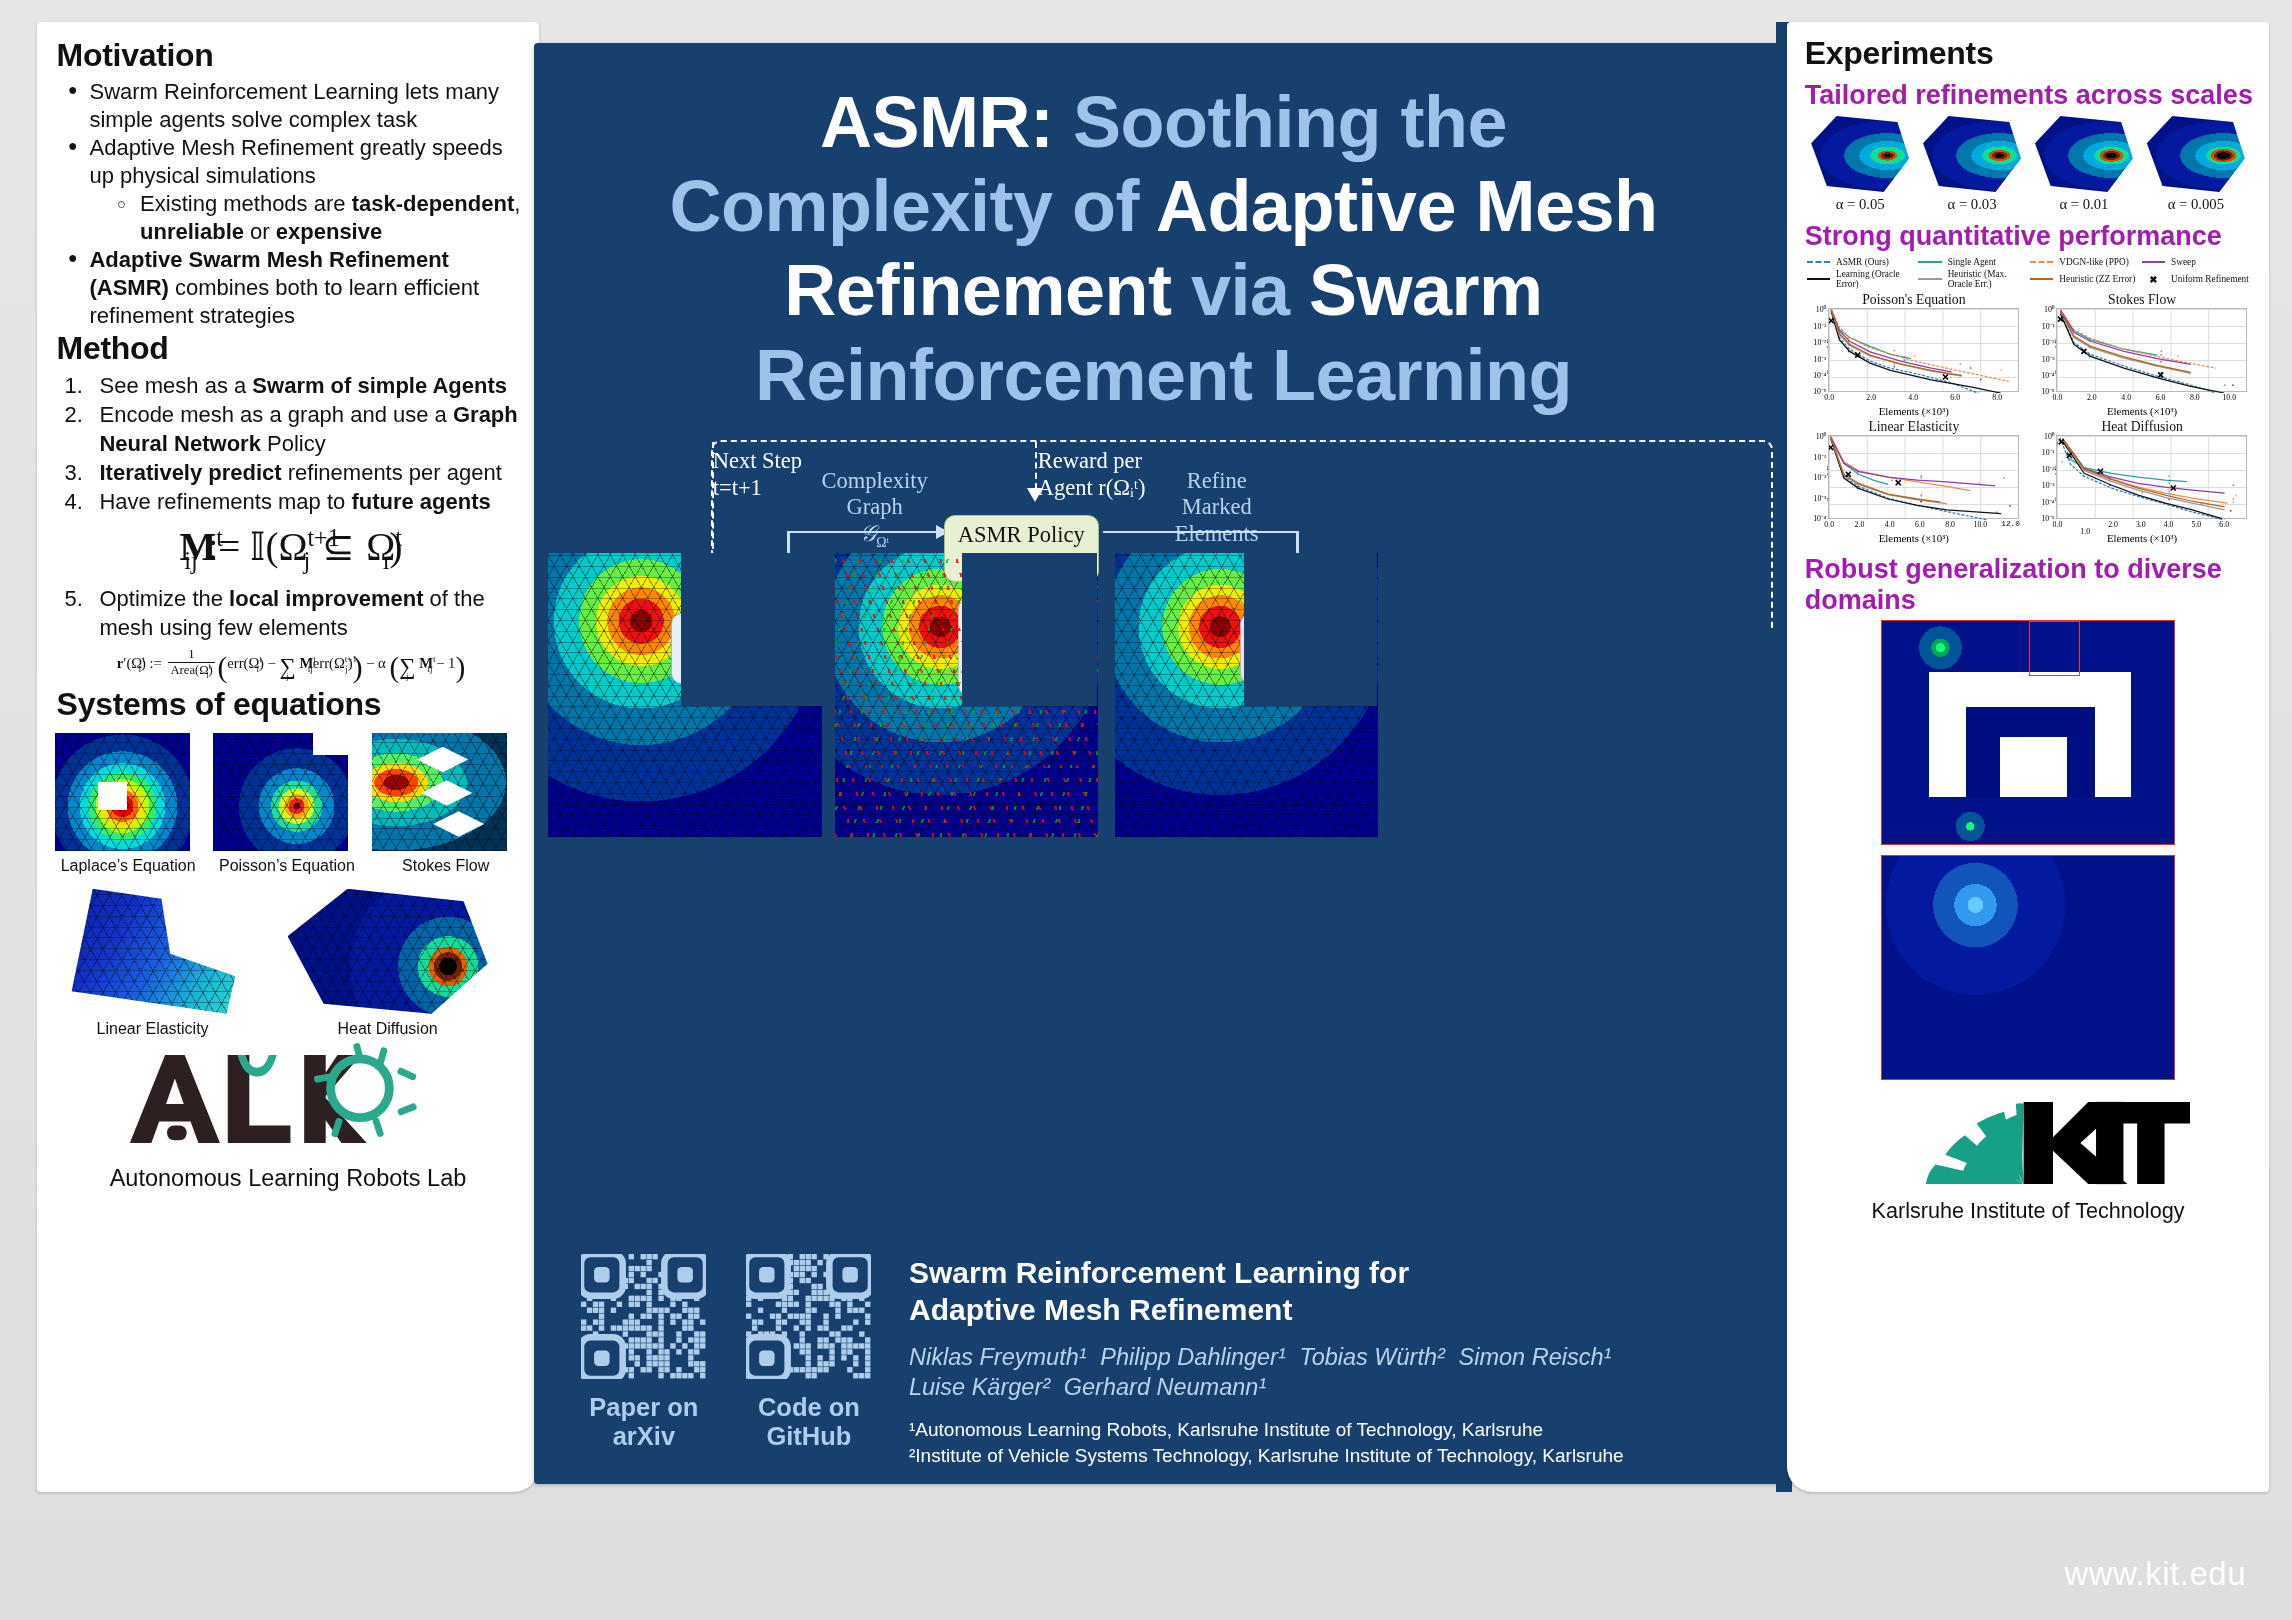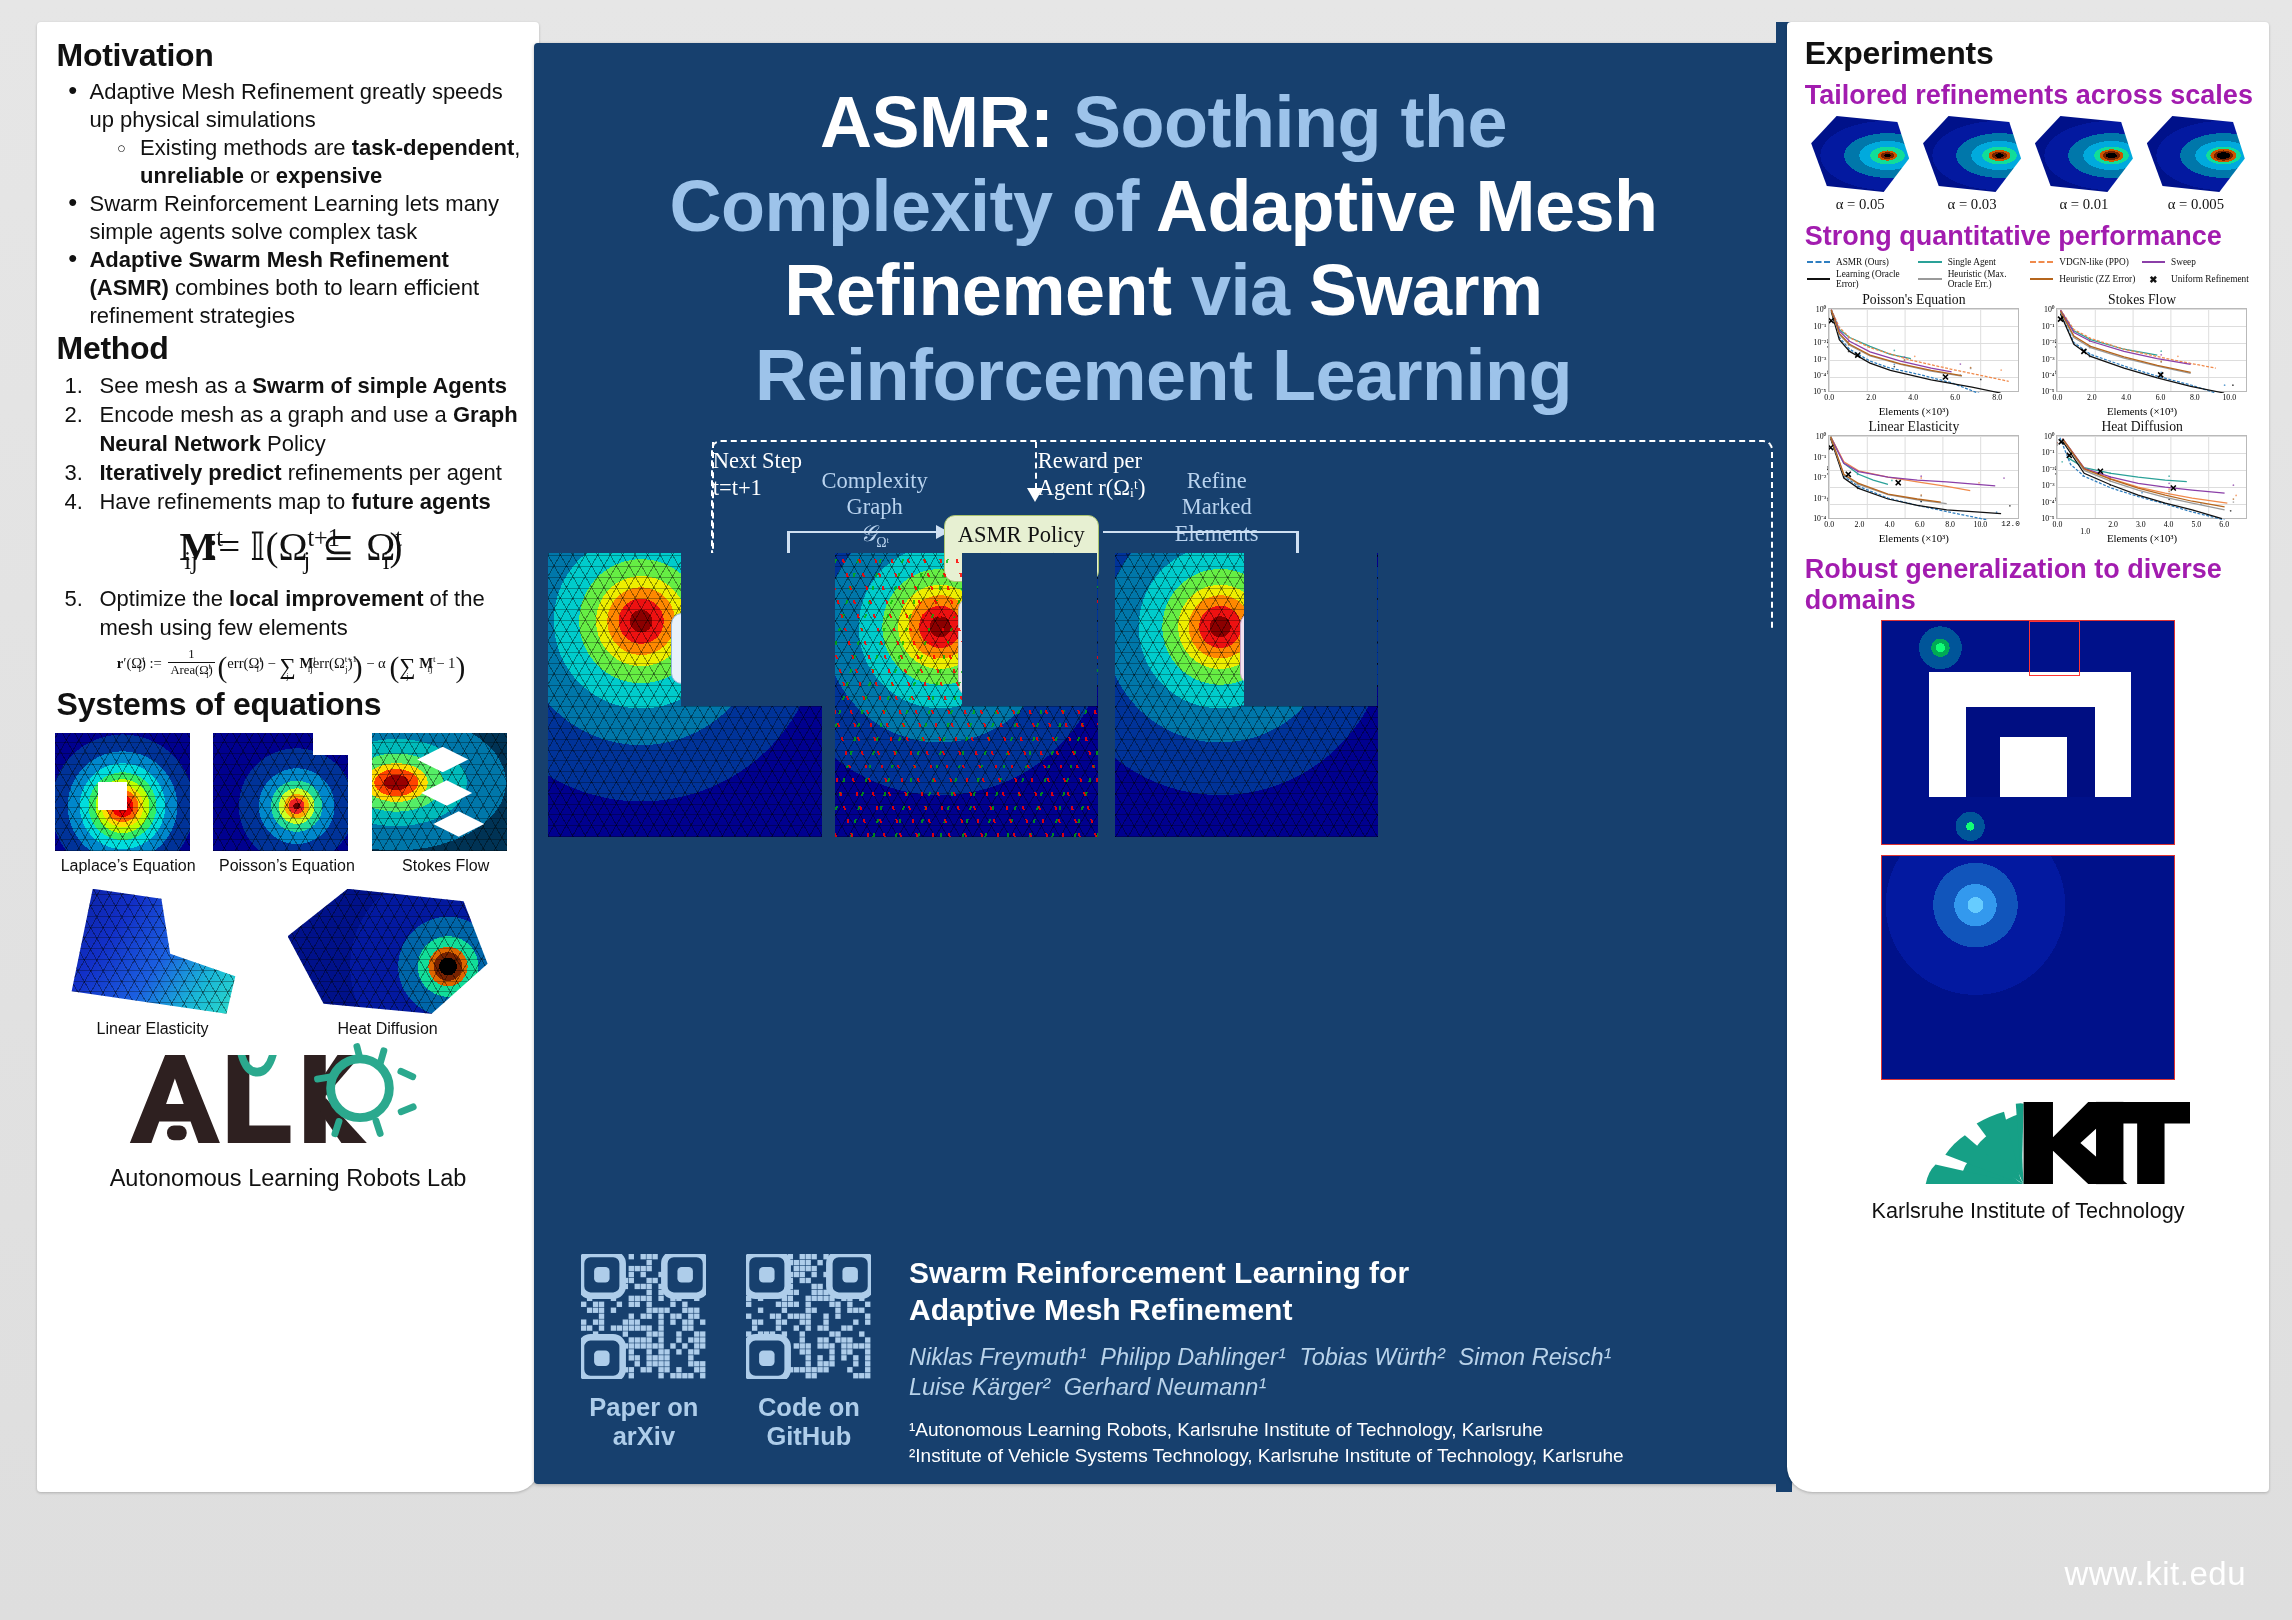--- a/index.html
+++ b/index.html
@@ -209,24 +209,24 @@
 </style>
 </head>
 <body>
 
 <div class="poster">
 
   <div class="panel-left">
 
     <h2 class="sec">Motivation</h2>
     <ul class="bul" id="motivation-list">
+        <li>Swarm Reinforcement Learning lets many simple agents solve complex task</li>
         <li>Adaptive Mesh Refinement greatly speeds up physical simulations<ul class="sub">
             <li>Existing methods are <b>task-dependent</b>, <b>unreliable</b> or <b>expensive</b></li>
           </ul></li>
-        <li>Swarm Reinforcement Learning lets many simple agents solve complex task</li>
         <li><b>Adaptive Swarm Mesh Refinement (ASMR)</b> combines both to learn efficient refinement strategies</li>
       </ul>
 
     <h2 class="sec sec-method">Method</h2>
     <ol class="num" id="method-list">
         <li>See mesh as a <b>Swarm of simple Agents</b></li>
         <li>Encode mesh as a graph and use a <b>Graph Neural Network</b> Policy</li>
         <li><b>Iteratively predict</b> refinements per agent</li>
         <li>Have refinements map to <b>future agents</b></li>
         <div class="eq-big"><span class="bm">M</span><sup>t</sup><sub style="margin-left:-1.6em;">ij</sub><span style="margin:0 .25em;">:=</span><span style="font-family:'Liberation Serif',serif;">𝕀(</span>Ω<sup>t+1</sup><sub style="margin-left:-1.5em;">j</sub><span style="margin:0 .3em;">⊆</span>Ω<sup>t</sup><sub style="margin-left:-.8em;">i</sub>)</div>

